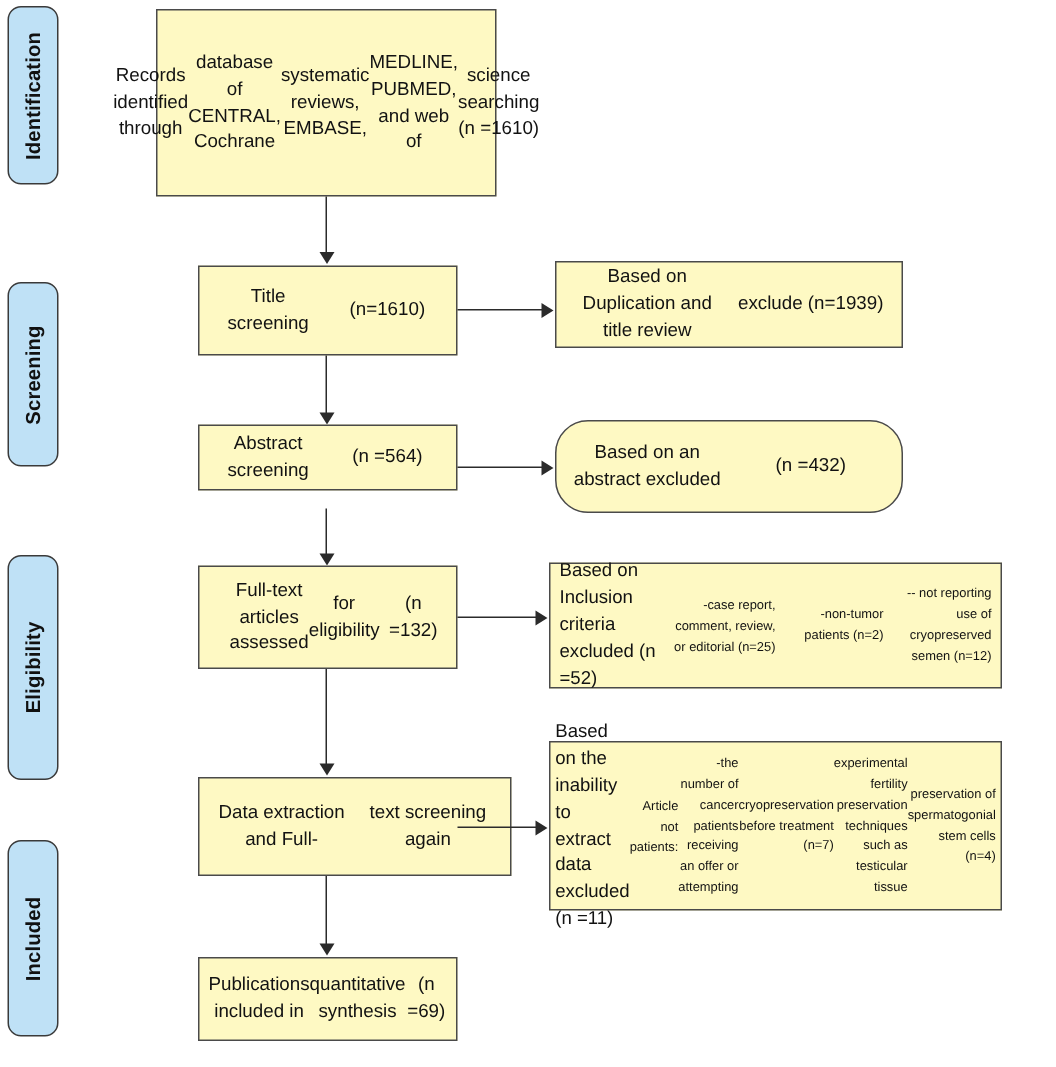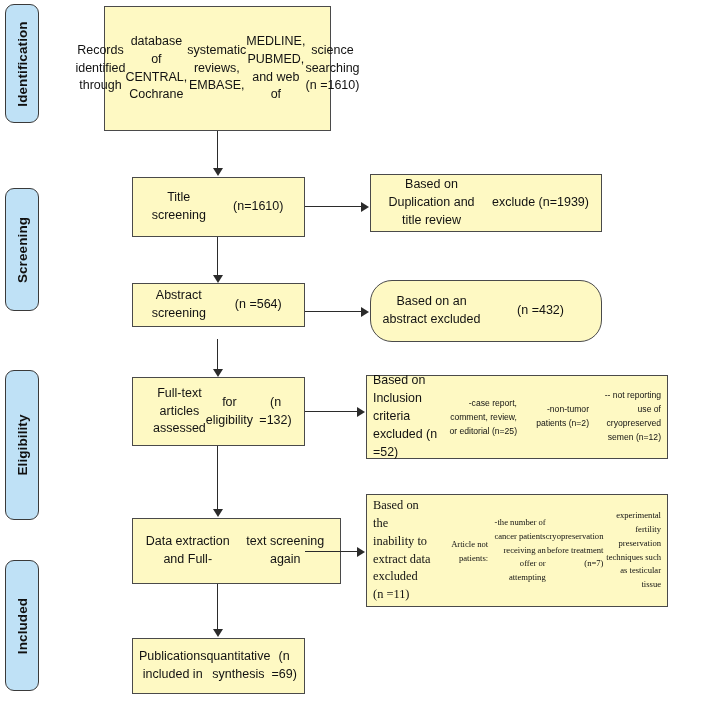--- a/index.html
+++ b/index.html
@@ -192,26 +192,27 @@
   <div class="arrow-down" style="left:213px; top:509px;"></div>
 
   <div class="flow-box" style="left:132px; top:518px; width:209px; height:66px;">
     <span class="line">Data extraction and Full-</span>
     <span class="line">text screening again</span>
   </div>
 
   <div class="h-line" style="left:305px; top:551px; width:53px;"></div>
   <div class="arrow-right" style="left:357px; top:547px;"></div>
 
-  <div class="flow-box" style="left:366px; top:494px; width:302px; height:113px;font-family:Liberation Serif, serif;">
+  <div class="flow-box" style="left:366px; top:494px; width:302px; height:113px;">
     <span class="excl-head">Based on the inability to extract data excluded (n =11)</span>
     <span class="excl-detail first">Article not patients:</span>
     <span class="excl-detail">-the number of cancer patients receiving an offer or attempting</span>
     <span class="excl-detail">cryopreservation before treatment (n=7)</span>
     <span class="excl-detail">experimental fertility preservation techniques such as testicular tissue</span>
+    <span class="excl-detail">preservation of spermatogonial stem cells (n=4)</span>
   </div>
 
   <div class="v-line" style="left:217px; top:584px; height:46px;"></div>
   <div class="arrow-down" style="left:213px; top:629px;"></div>
 
   <div class="flow-box" style="left:132px; top:638px; width:173px; height:56px;">
     <span class="line">Publications included in</span>
     <span class="line">quantitative synthesis</span>
     <span class="line">(n =69)</span>
   </div>

